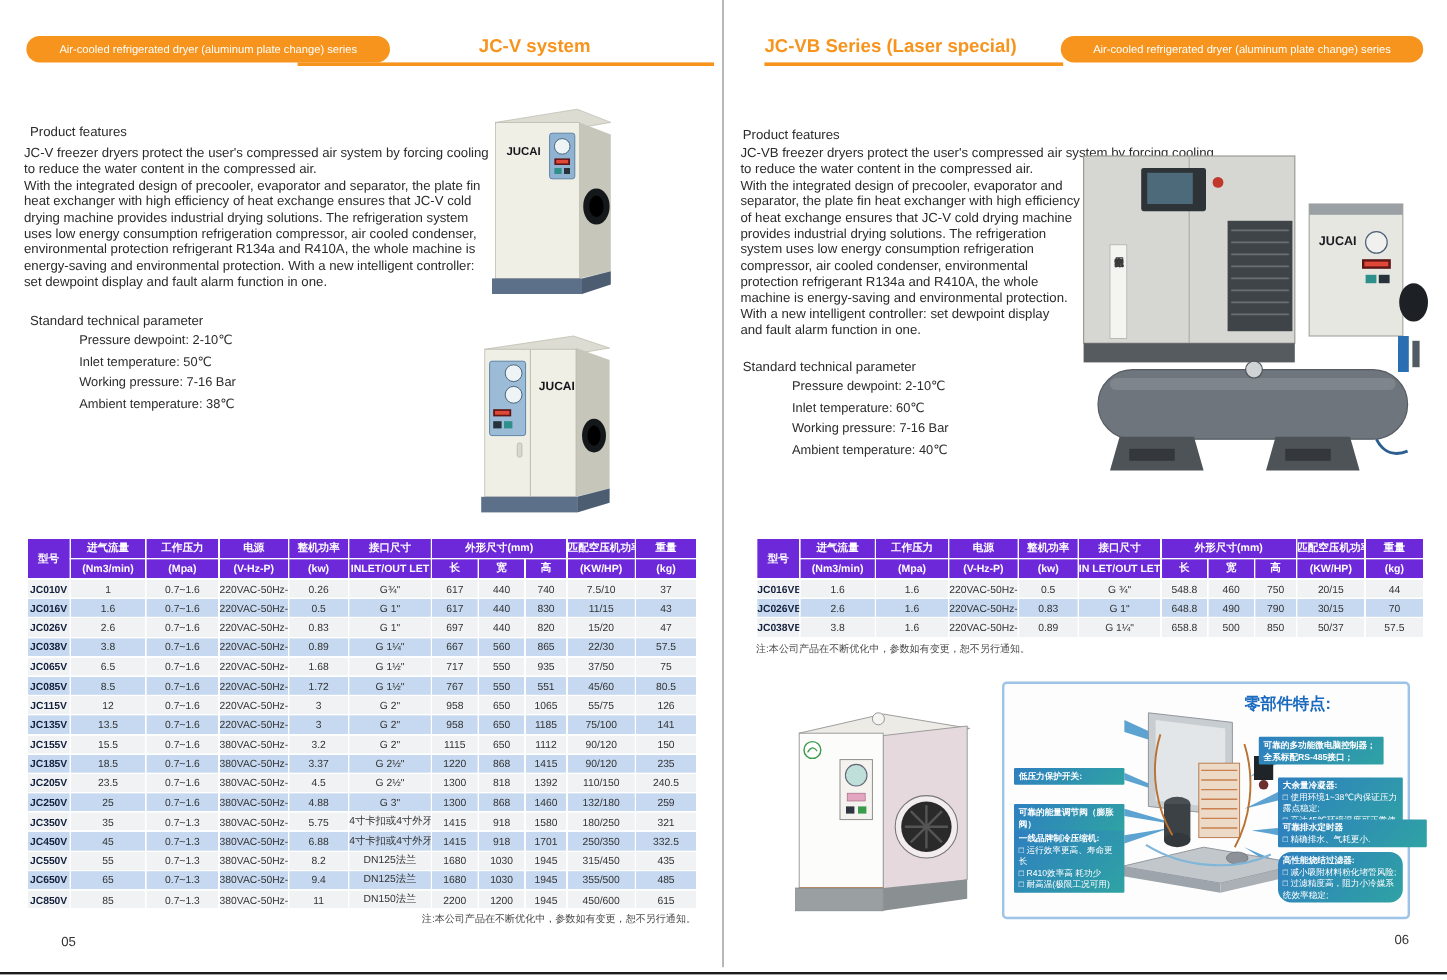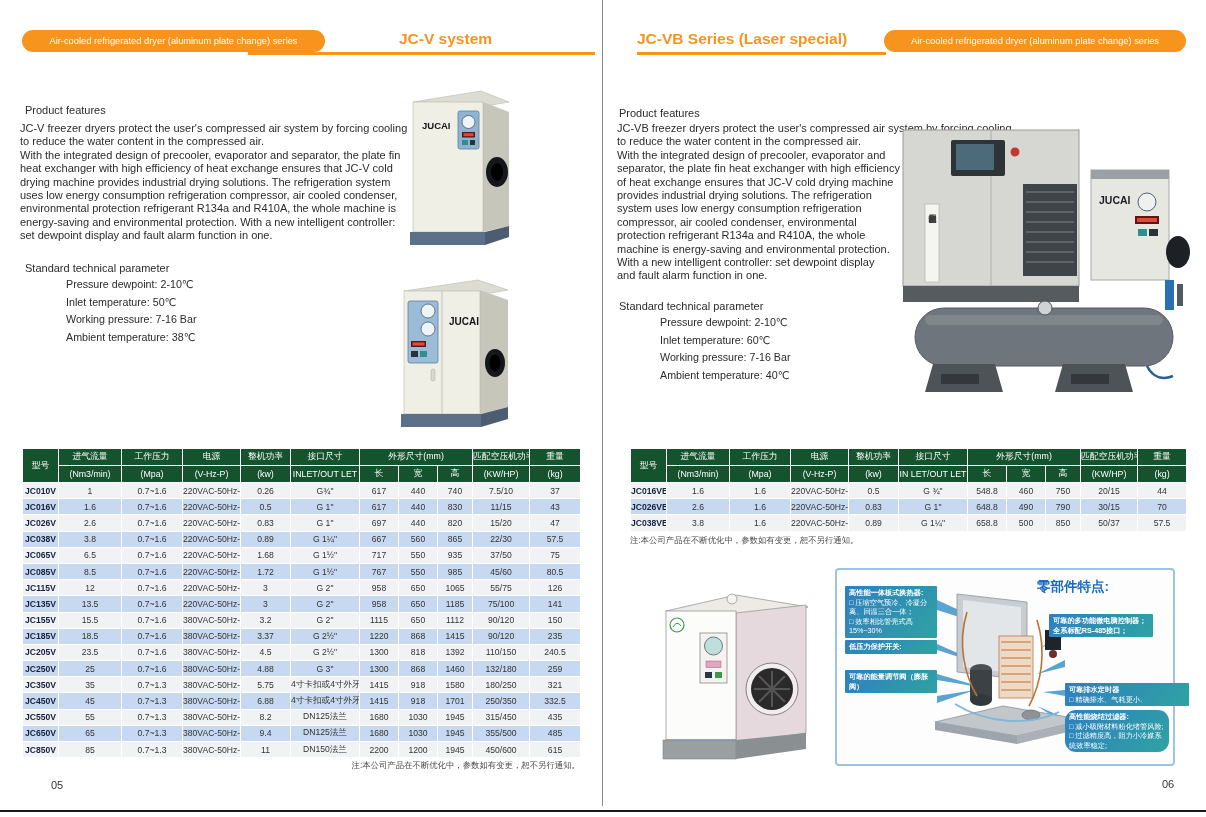--- a/index.html
+++ b/index.html
@@ -16,21 +16,21 @@
   .orange-rule { position:absolute; height:2.5px; background:#f7941d; }
 
   .h-small { position:absolute; font-size:11px; color:#2b2b2b; }
   .body-text { position:absolute; font-size:11px; line-height:13.4px; color:#2b2b2b; white-space:pre-line; }
   .param-list { position:absolute; font-size:10.7px; color:#2b2b2b;margin-left:42px; }
   .param-list div { height:17.6px; line-height:17.6px; }
 
   table.spec { position:absolute; border-collapse:collapse; table-layout:fixed; }
   table.spec th, table.spec td { border:1px solid #fff; text-align:center; vertical-align:middle;
      font-size:8.6px; padding:0; overflow:hidden; white-space:nowrap; }
-  table.spec thead th { background:#14532d; color:#fff; font-weight:normal; height:17px; font-size:8.8px;margin-left:44px; }
+  table.spec thead th { background:#6d28d9; color:#fff; font-weight:bold; height:17px; font-size:8.8px;margin-left:44px; }
   table.spec tbody tr { height:16.2px; }
   table.spec tbody tr:nth-child(odd) { background:#f1f2f4; }
   table.spec tbody tr:nth-child(even){ background:#c7d9f0; }
   table.spec td.model { font-weight:bold; color:#14213d; }
 
   .note { position:absolute; font-size:8.4px; color:#4a4a4a; white-space:nowrap; }
   .pageno { position:absolute; font-size:11px; color:#333; }
 
   .img-box { position:absolute; }
 
@@ -219,21 +219,21 @@
         </tr>
         <tr>
           <td class="model">JC085V</td>
           <td>8.5</td>
           <td>0.7~1.6</td>
           <td>220VAC-50Hz-1P</td>
           <td>1.72</td>
           <td>G 1½"</td>
           <td>767</td>
           <td>550</td>
-          <td>985</td>
+          <td>551</td>
           <td>45/60</td>
           <td>80.5</td>
         </tr>
         <tr>
           <td class="model">JC115V</td>
           <td>12</td>
           <td>0.7~1.6</td>
           <td>220VAC-50Hz-1P</td>
           <td>3</td>
           <td>G 2"</td>
@@ -593,34 +593,40 @@
         <ellipse cx="52" cy="116" rx="11" ry="6" fill="#33383c"></ellipse>
         <path d="M38,28 C28,60 36,92 48,112" stroke="#b87333" stroke-width="1.6" fill="none"></path>
         <path d="M108,36 C118,68 112,100 100,122" stroke="#b87333" stroke-width="1.6" fill="none"></path>
         <rect x="116" y="46" width="16" height="20" fill="#1f2428"></rect>
         <circle cx="124" cy="70" r="4" fill="#6b2d2d"></circle>
         <ellipse cx="102" cy="131" rx="9" ry="5" fill="#8c9298" stroke="#6d737a" stroke-width="0.7"></ellipse>
         <path d="M26,120 C58,140 100,142 130,128" stroke="#7fb6d9" stroke-width="1.8" fill="none"></path>
       </svg>
     </div>
 
-    <div class="callout" style="left:8px; top:16px; width:92px;">
-      <span class="ct">高性能一体板式换热器:</span>
-      <span class="cl">□ 压缩空气预冷、冷凝分离、回温三合一体；</span>
-      <span class="cl">□ 效率相比管壳式高15%~30%</span>
-    </div>
     <div class="callout" style="left:8px; top:70px; width:92px;">
       <span class="ct">低压力保护开关:</span>
     </div>
     <div class="callout" style="left:8px; top:100px; width:92px;">
       <span class="ct">可靠的能量调节阀（膨胀阀）</span>
     </div>
+    <div class="callout" style="left:8px; top:122px; width:92px;">
+      <span class="ct">一线品牌制冷压缩机:</span>
+      <span class="cl">□ 运行效率更高、寿命更长</span>
+      <span class="cl">□ R410效率高 耗功少</span>
+      <span class="cl">□ 耐高温(极限工况可用)</span>
+    </div>
 
     <div class="callout" style="left:212px; top:44px; width:104px;">
       <span class="ct">可靠的多功能微电脑控制器；全系标配RS-485接口；</span>
+    </div>
+    <div class="callout" style="left:228px; top:78px; width:104px;">
+      <span class="ct">大余量冷凝器:</span>
+      <span class="cl">□ 使用环境1~38℃内保证压力露点稳定;</span>
+      <span class="cl">□ 高达45℃环境温度可正常使用;</span>
     </div>
     <div class="callout" style="left:228px; top:113px; width:124px;">
       <span class="ct">可靠排水定时器</span>
       <span class="cl">□ 精确排水、气耗更小.</span>
     </div>
     <div class="callout" style="left:228px; top:140px; width:104px;border-radius:11px;">
       <span class="ct">高性能烧结过滤器:</span>
       <span class="cl">□ 减小吸附材料粉化堵管风险;</span>
       <span class="cl">□ 过滤精度高，阻力小冷媒系统效率稳定;</span>
     </div>

